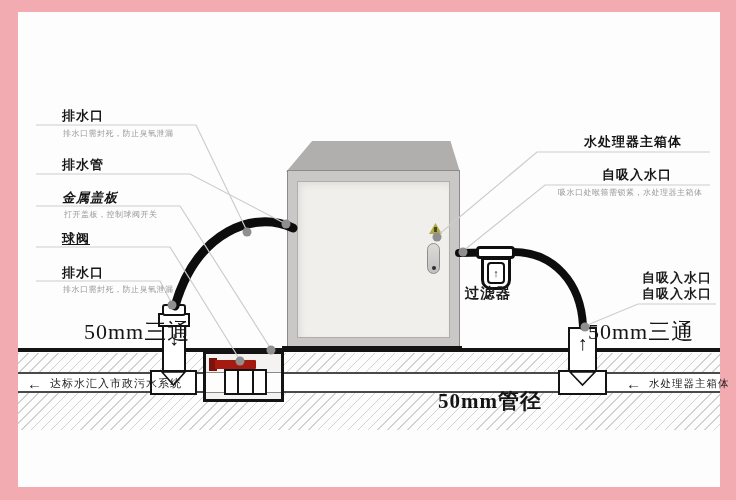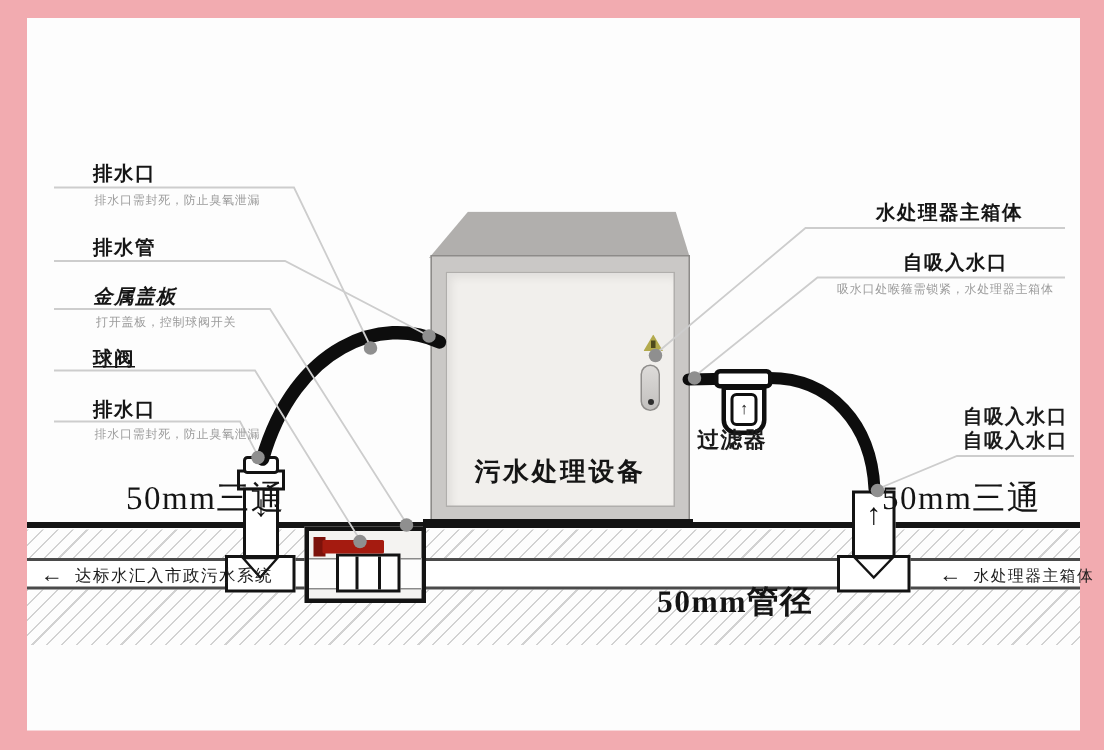--- a/index.html
+++ b/index.html
@@ -104,21 +104,20 @@
   <div class="abs box-roof"></div>
   <div class="abs box-front"></div>
   <div class="abs box-door"></div>
   <div class="abs box-base"></div>
   <div class="abs warning">
     <div class="warning-mark"></div>
   </div>
   <div class="abs handle">
     <div class="handle-dot"></div>
   </div>
-  <div class="abs box-title">污水处理设备</div>
 
   <svg class="overlay" viewBox="0 0 736 500">
     <path d="M 293 228 C 255 210 197 230 175 306" stroke="#0d0d0d" stroke-width="9" fill="none" stroke-linecap="round"></path>
     <path d="M 459 253 L 513 252 C 554 252 581 283 583 326" stroke="#0d0d0d" stroke-width="8" fill="none" stroke-linecap="round"></path>
     <path d="M 162 372 L 173.5 385 L 185 372 Z" fill="#ffffff" stroke="#131313" stroke-width="1.6"></path>
     <path d="M 570 372 L 582.5 385 L 595 372 Z" fill="#ffffff" stroke="#131313" stroke-width="1.6"></path>
 
     <polyline points="36,125 196,125 247,231" fill="none" stroke="#cdcdcd" stroke-width="1.2"></polyline>
     <polyline points="36,174 190,174 286,224" fill="none" stroke="#cdcdcd" stroke-width="1.2"></polyline>
     <polyline points="36,206 180,206 271,349" fill="none" stroke="#cdcdcd" stroke-width="1.2"></polyline>

